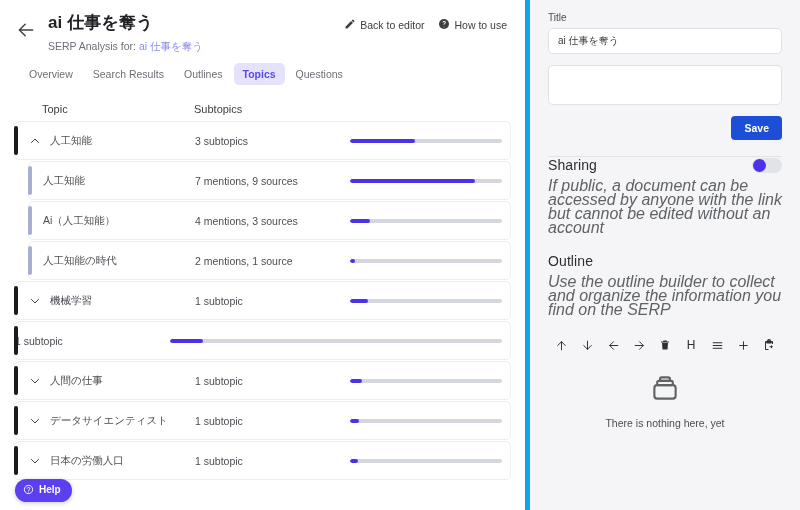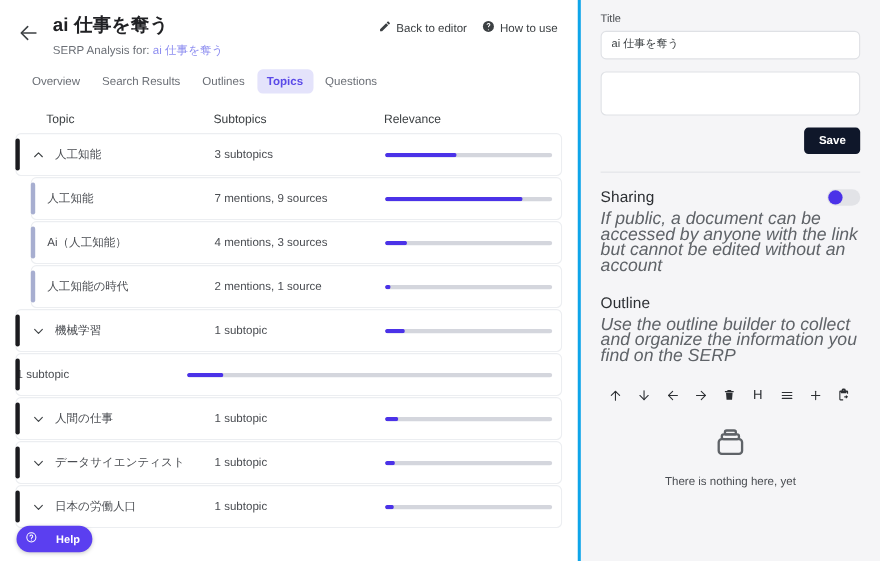--- a/index.html
+++ b/index.html
@@ -95,61 +95,60 @@
   .bar {
     height: 4px; width: 100%;
     background: #d4d6dd; border-radius: 2px; overflow: hidden;
   }
   .bar > i { display: block; height: 100%; background: #4b32e8; border-radius: 2px; }
 
   .rows-clip { height: 360px; overflow: hidden; }
 
   .help-btn {
     position: absolute; left: 15px; bottom: 8px;
-    display: flex; align-items: flex-end; gap: 17px;
+    display: flex; align-items: flex-start; gap: 5px;
     background: #5b3ff0; color: #ffffff;
     font-size: 10px; font-weight: 700;
     border-radius: 13px; padding: 5px 11px 5px 8px;
     cursor: pointer; box-shadow: 0 1px 4px rgba(0,0,0,.22);
   }
 
   
   .panel {
     width: 275px; height: 510px;
     background: #f5f5f7;
-    border-left: 3px solid #0ea5e9;
+    border-left: 5px solid #0ea5e9;
     padding: 12px 18px;
     overflow: hidden;
   }
   .field-label { font-size: 10px; color: #4a4d52; margin-bottom: 5px; }
   .input {
     width: 100%; height: 26px;
     background: #ffffff; border: 1px solid #dfe1e5; border-radius: 5px;
     font-size: 10px; color: #3c4043;
     padding: 0 9px; line-height: 24px;
     display: flex; align-items: center;
   }
   .textarea {
     width: 100%; height: 40px;
     background: #ffffff; border: 1px solid #dfe1e5; border-radius: 5px;
     margin-bottom: 0;
   }
   .spacer-10 { height: 11px; }
   .save-row { display: flex; justify-content: flex-end; margin-top: 11px; }
   .save-btn {
-    background: #0f172a; color: #ffffff;
+    background: #1d4ed8; color: #ffffff;
     font-size: 10.5px; font-weight: 700;
     border: none; border-radius: 4px;
     padding: 6px 13px; cursor: pointer;
   }
   .divider { height: 1px; background: #e2e3e7; margin: 16px 0 0 0; }
 
   .sec-head {
     display: flex; align-items: center; justify-content: space-between;
-    margin-top: 14px;
   }
   .sec-title { font-size: 14px; color: #2c2f33; letter-spacing: .1px; }
   .toggle {
     width: 30px; height: 15px; border-radius: 8px; background: #e2e3e7;
     position: relative; cursor: pointer; flex: 0 0 30px;
   }
   .toggle > i {
     position: absolute; left: 1px; top: 1px;
     width: 13px; height: 13px; border-radius: 50%; background: #4b32e8;
   }
@@ -224,21 +223,20 @@
         <div class="tab">Search Results</div>
         <div class="tab">Outlines</div>
         <div class="tab active">Topics</div>
         <div class="tab">Questions</div>
       </div>
     </div>
 
     <div class="table-head">
       <div class="col-topic">Topic</div>
       <div class="col-sub">Subtopics</div>
-      <div class="col-rel">Relevance</div>
     </div>
 
     <div class="rows-clip">
       <div class="rows" id="rows">
           <div class="row parent">
             <span class="accent"></span>
             <div class="cell-topic">
               <span class="chev"><svg viewBox="0 0 24 24" width="12" height="12" fill="none" stroke="currentColor" stroke-width="2" stroke-linecap="round" stroke-linejoin="round">
                   <polyline points="5 15 12 8 19 15"></polyline>
                 </svg></span>

